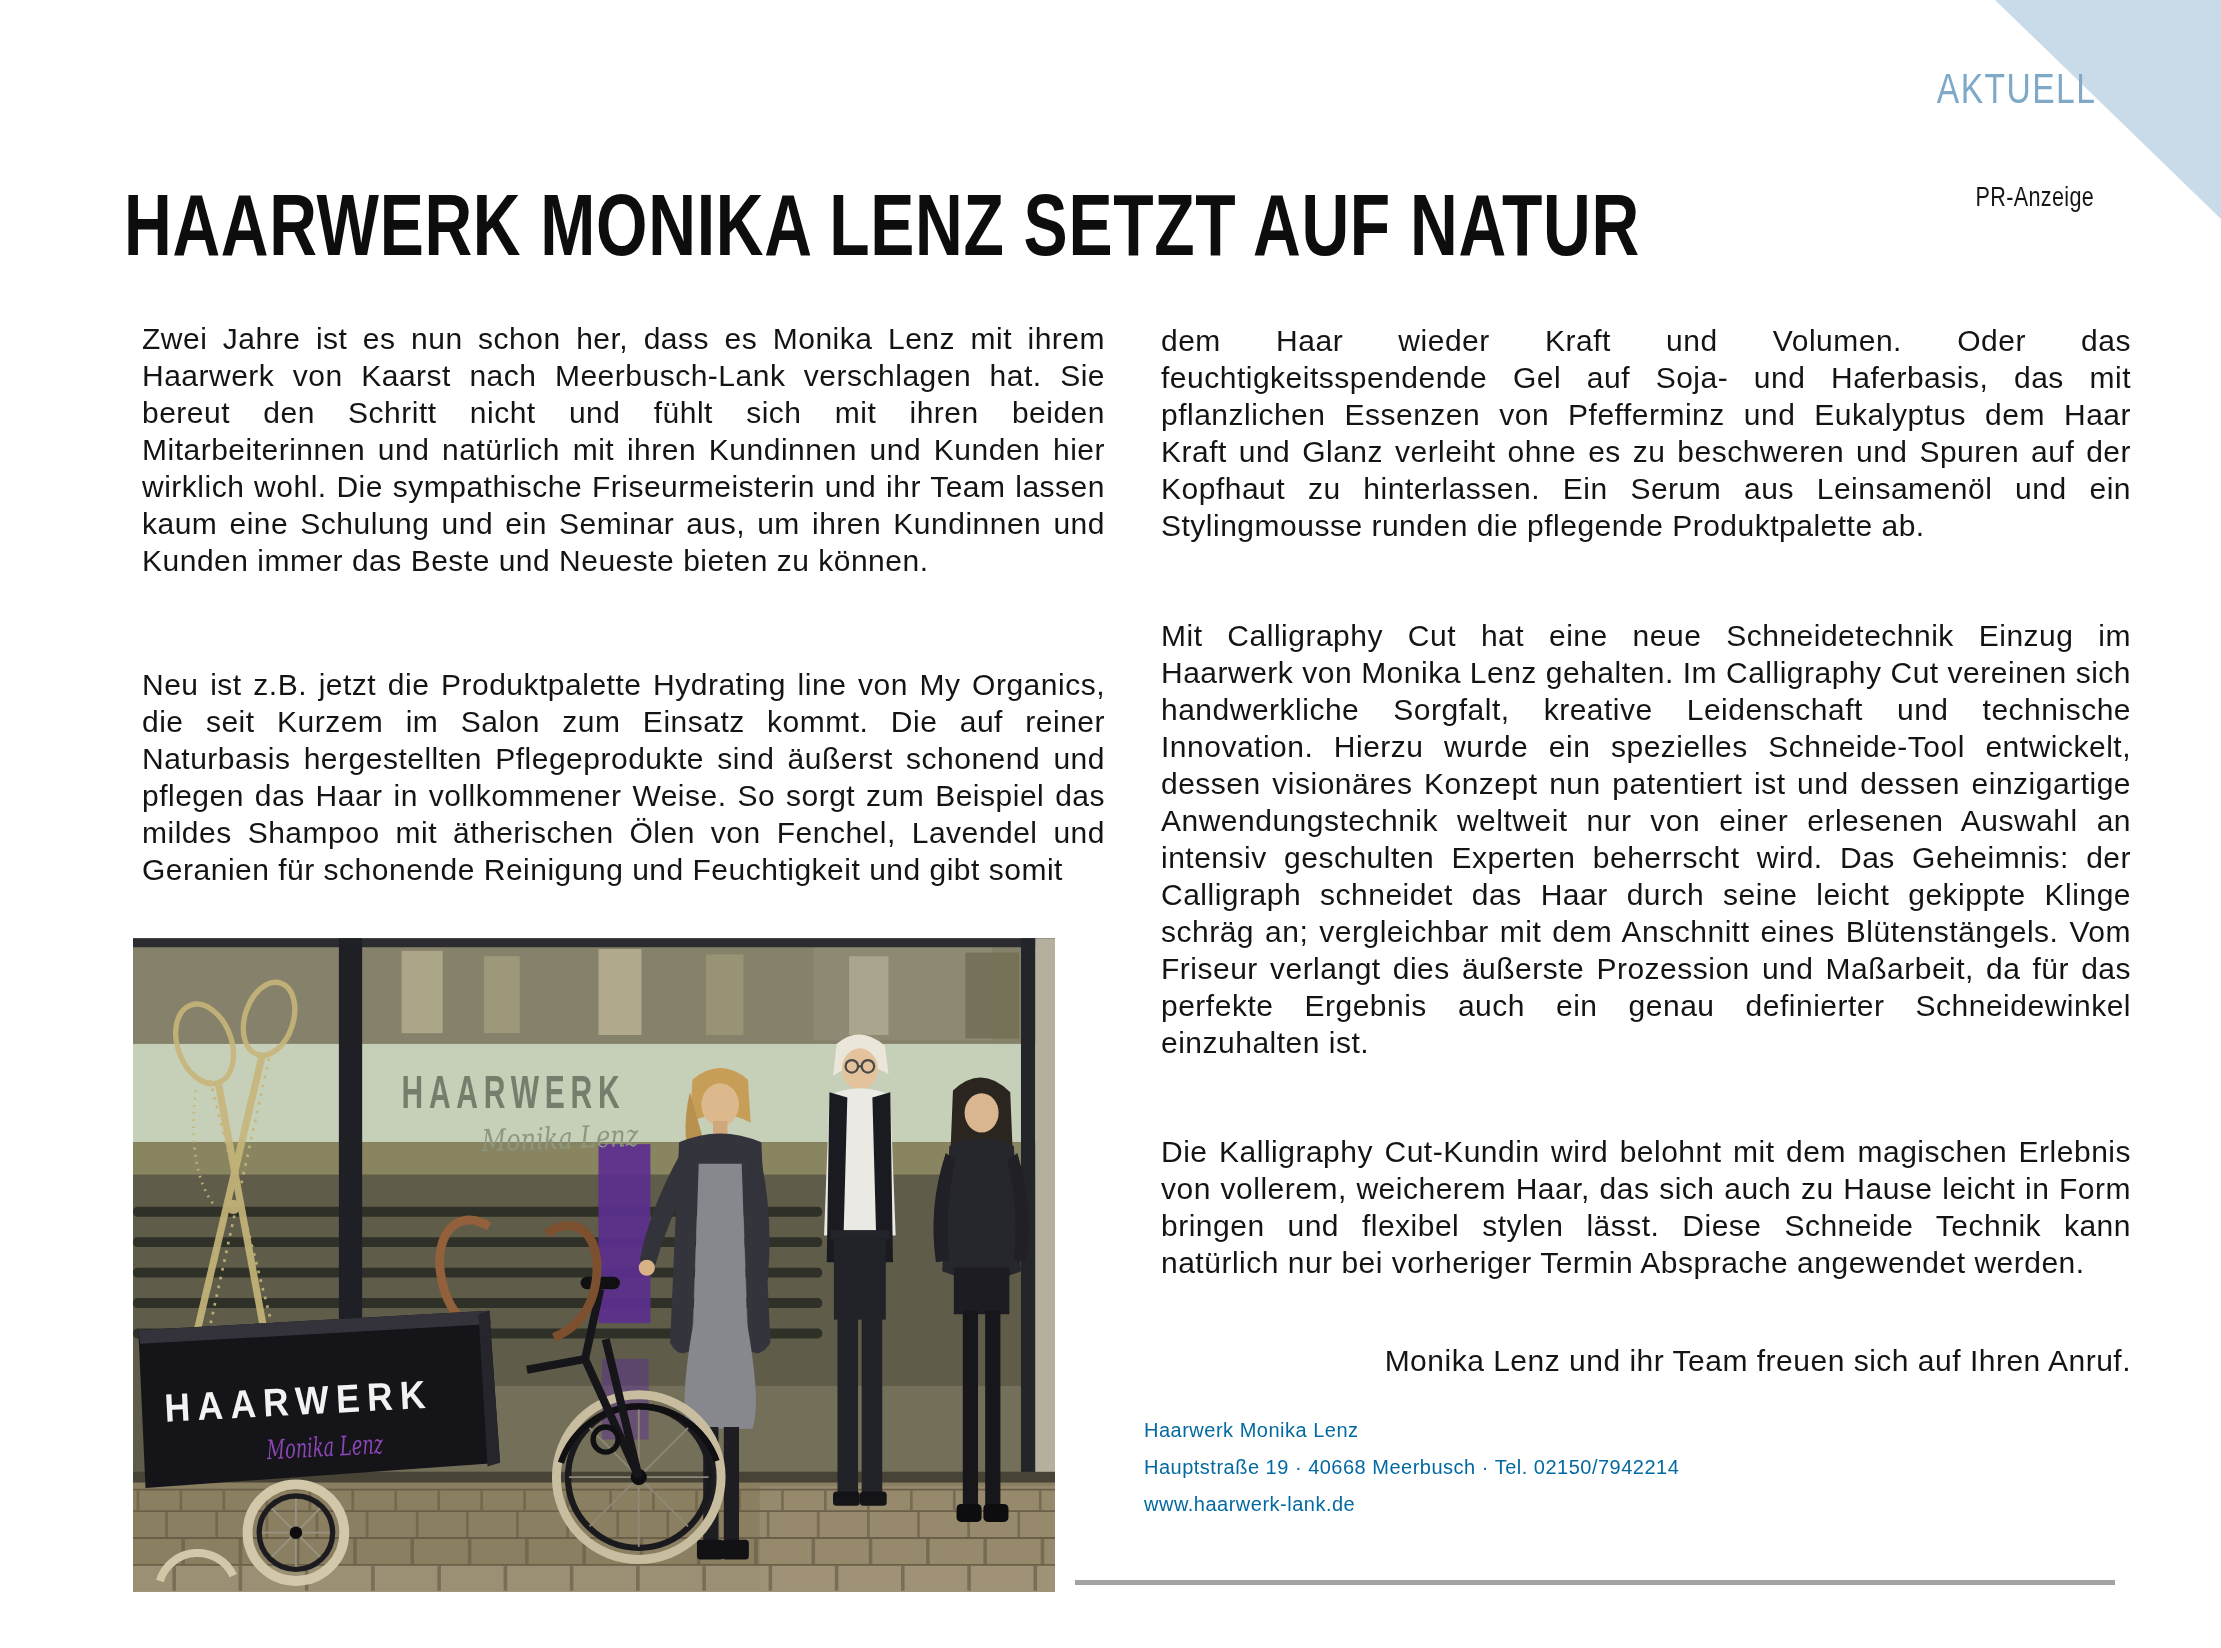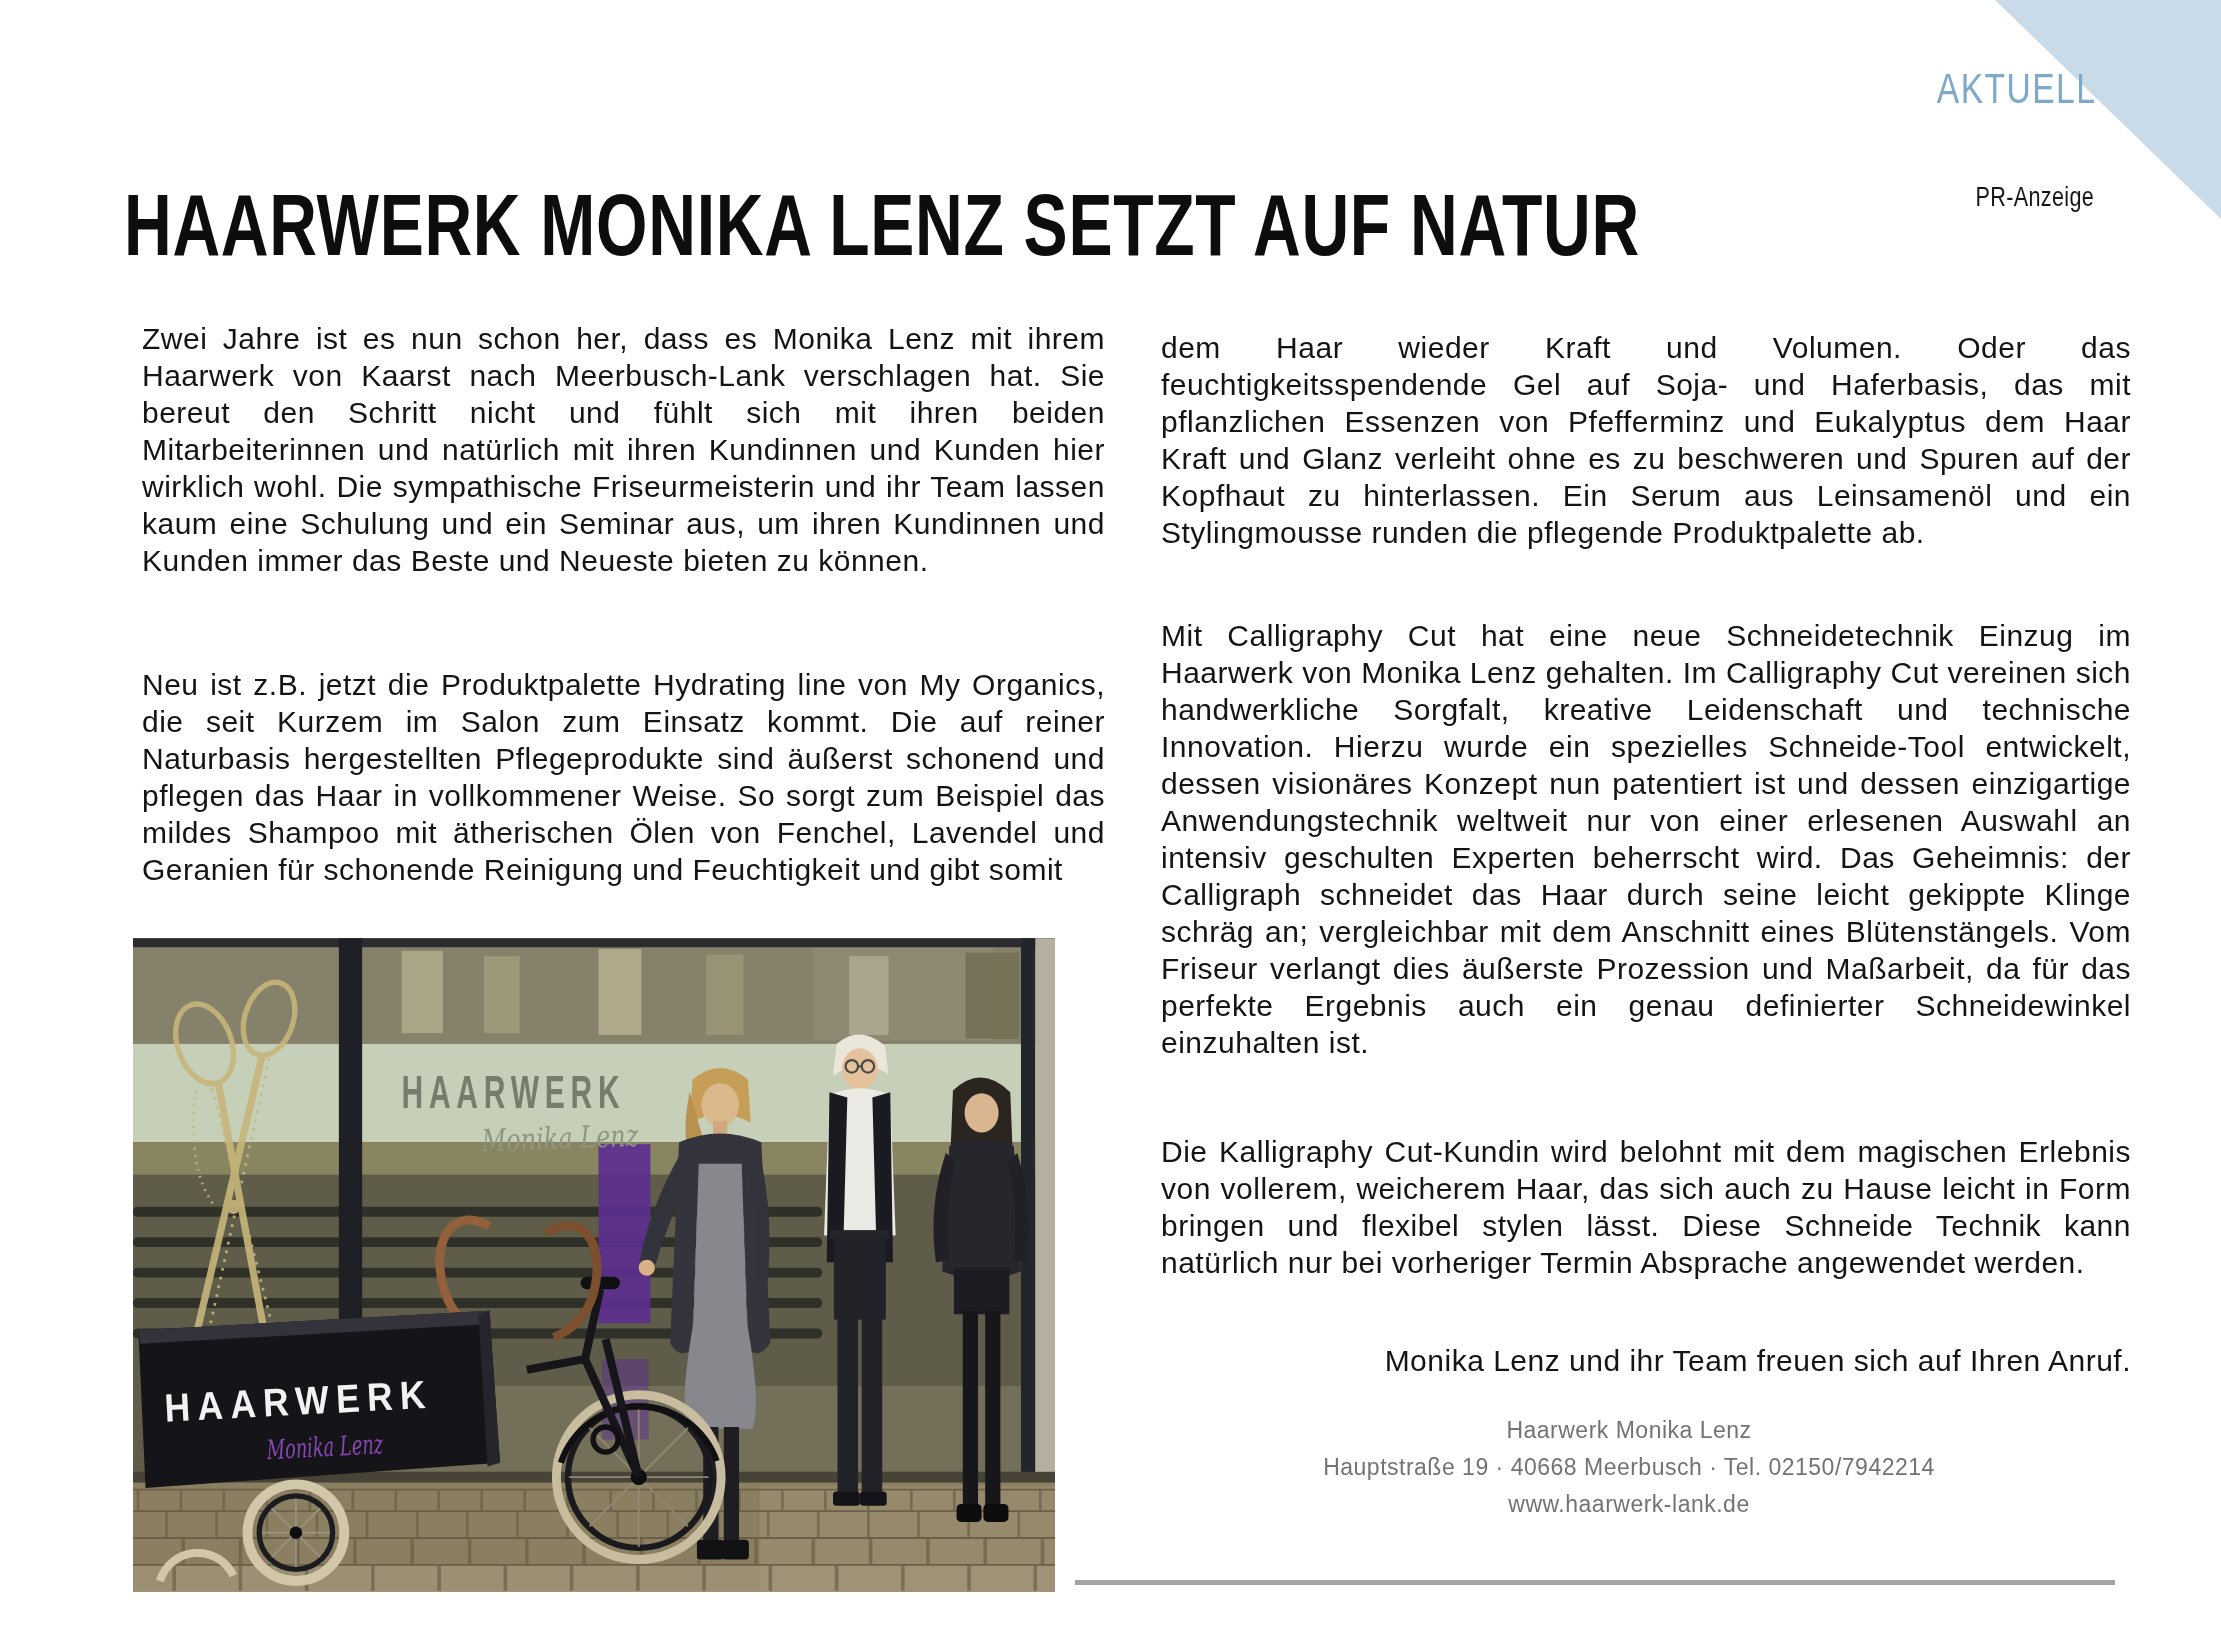--- a/index.html
+++ b/index.html
@@ -28,27 +28,27 @@
   }
   .para {
     position:absolute; margin:17px; font-size:30px; line-height:37px;
     letter-spacing:0.5px; text-align:justify; color:#141414;
   }
   .para.left-col  { left:125px;  width:963px; }
   .para.right-col { left:1144px; width:970px; }
   .para.no-justify { text-align:right; }
   #c1p1 { top:303px; }
   #c1p2 { top:649px; }
-  #c2p1 { top:312px; }
+  #c2p1 { top:305px; }
   #c2p2 { top:600px; }
   #c2p3 { top:1116px; }
   #closing { top:1325px; }
   .contact-block {
     position:absolute; left:1144px; top:1412px; width:970px;
-    font-size:23px; line-height:37px; letter-spacing:0.5px; color:#737373;text-align:center;
+    font-size:20px; line-height:37px; letter-spacing:0.5px; color:#0369a1;
   }
   .contact-block span { display:block; }
   .photo-figure {
     position:absolute; left:125px; top:930px; width:922px; height:784px;
     margin:8px; overflow:hidden;text-decoration:underline;
   }
   .photo-figure svg { display:block; }
   .bottom-rule {
     position:absolute; left:1075px; top:1580px; width:1040px; height:5.4px;
     background:#a3a3a3;

